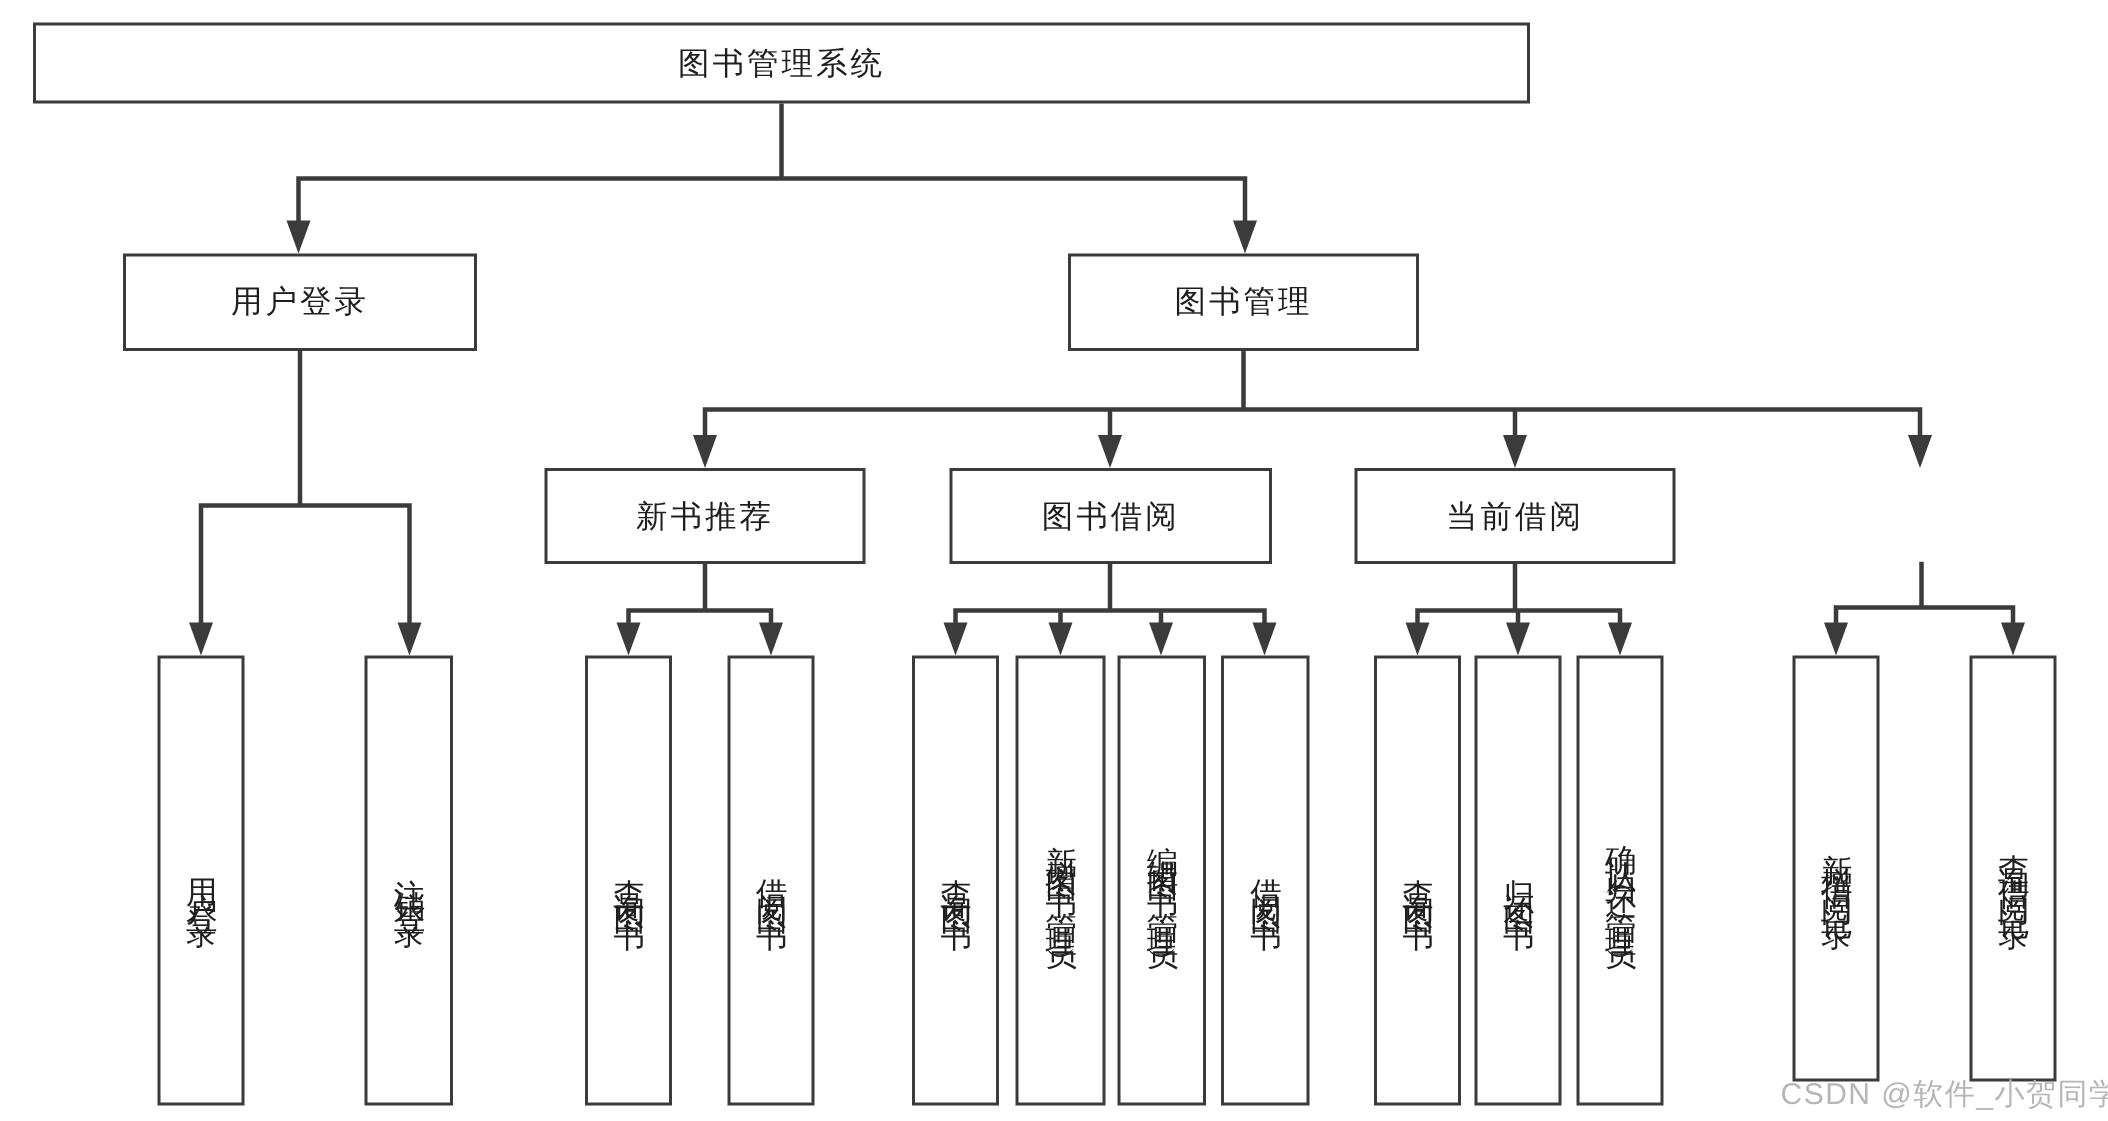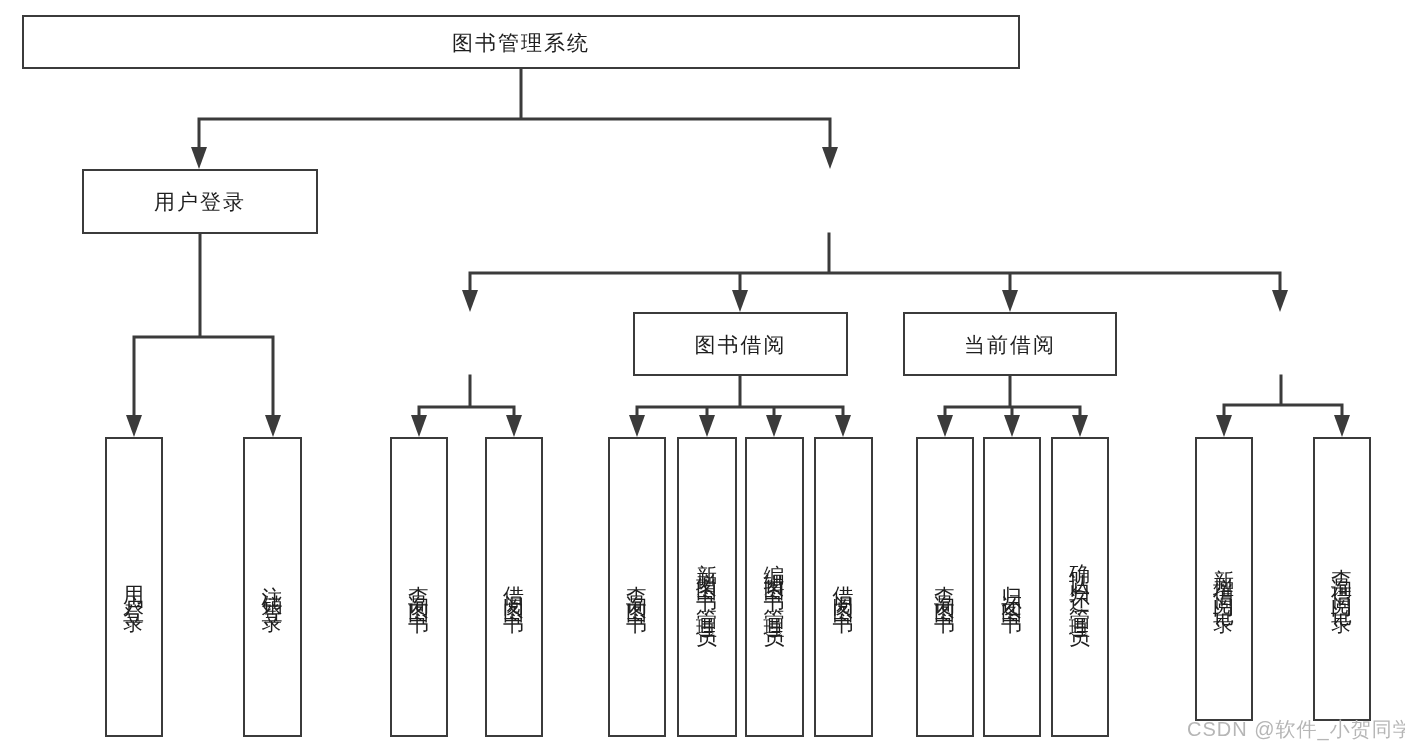--- a/index.html
+++ b/index.html
@@ -91,21 +91,27 @@
     </g>
   </svg>
 
   <div class="box hbox" style="left:22px;top:15px;width:998px;height:54px">
     <span>图书管理系统</span>
   </div>
 
   <div class="box hbox" style="left:82px;top:169px;width:236px;height:65px">
     <span>用户登录</span>
   </div>
+  <div class="box hbox" style="left:712px;top:169px;width:234px;height:65px">
+    <span>图书管理</span>
+  </div>
 
+  <div class="box hbox" style="left:363px;top:312px;width:214px;height:64px">
+    <span>新书推荐</span>
+  </div>
   <div class="box hbox" style="left:633px;top:312px;width:215px;height:64px">
     <span>图书借阅</span>
   </div>
   <div class="box hbox" style="left:903px;top:312px;width:214px;height:64px">
     <span>当前借阅</span>
   </div>
 
   <div class="box vbox" style="left:105px;top:437px;width:58px;height:300px">
     <span>用户登录</span>
   </div>

